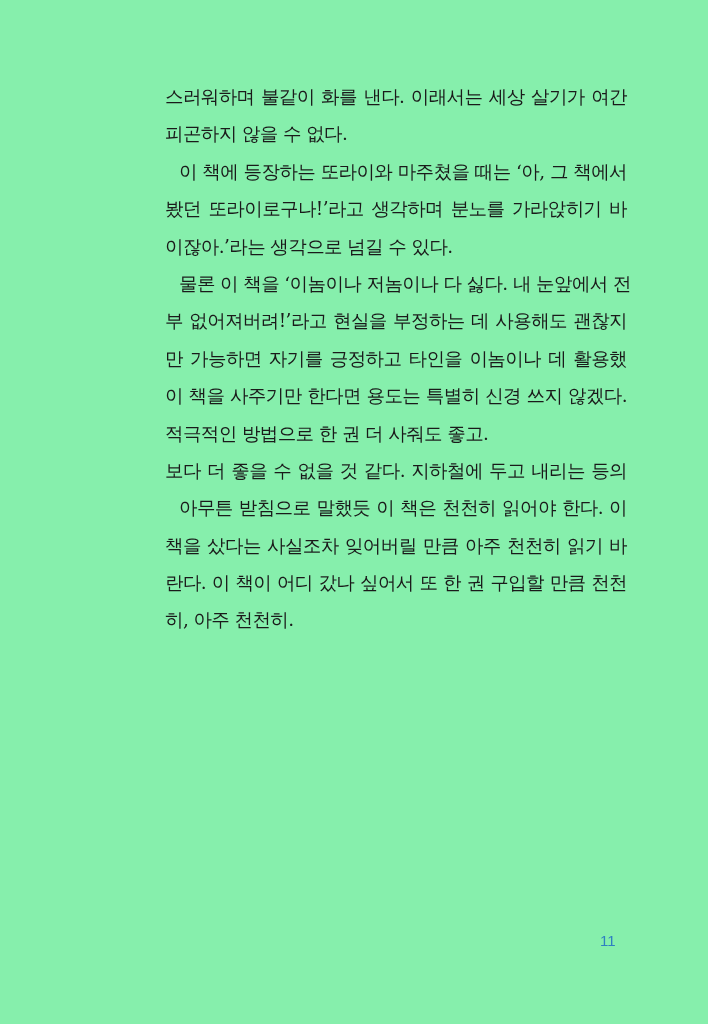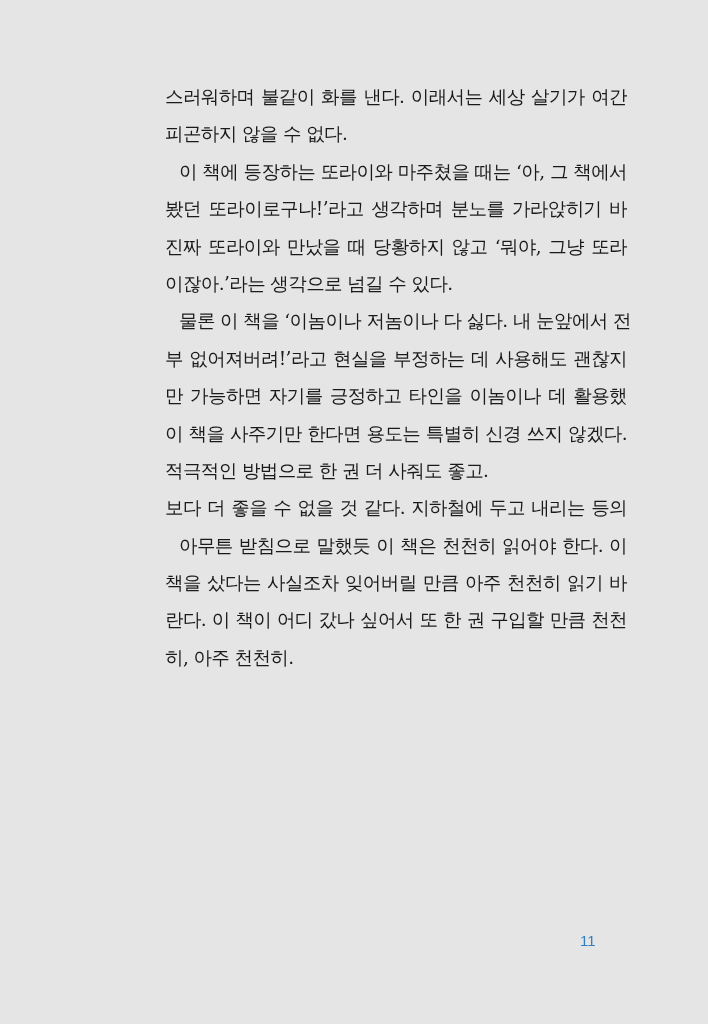--- a/index.html
+++ b/index.html
@@ -1,18 +1,18 @@
 <!DOCTYPE html>
 <html><head>
 <meta charset="utf-8">
 <style>
   html, body { margin: 0; padding: 0; background: #ffffff; }
   body { width: 708px; height: 1024px; position: relative; overflow: hidden; }
   .page {
-    position: absolute; left: 0; top: 0; width: 708px; height: 1024px; background: #e5e5e5;
+    position: absolute; left: 0; top: 0; width: 708px; height: 1024px; background: #86efac;
   }
   .text-block {
     position: absolute;
     left: 165px;
     top: 78px;
     width: 462px;
     font-family: "DejaVu Serif", "Liberation Serif", serif;
     font-size: 18.5px;
     line-height: 37.4px;
     color: #1a1a1a;
@@ -22,42 +22,41 @@
     display: block;
     white-space: nowrap;
     text-align: justify;
     text-align-last: justify;
     height: 37.4px;
   }
   .line.last { text-align-last: left; }
   .line.indent { padding-left: 14px; }
   .page-number {
     position: absolute;
-    left: 580px;
+    left: 600px;
     top: 932px;
     font-family: "Liberation Sans", "DejaVu Sans", sans-serif;
     font-size: 15px;
     color: #2f7fc1;
   }
 </style>
 </head>
 <body>
 
 <div class="page">
   <div class="text-block">
 
     <div>
       <span class="line">스러워하며 불같이 화를 낸다. 이래서는 세상 살기가 여간</span>
       <span class="line last">피곤하지 않을 수 없다.</span>
     </div>
 
     <div>
       <span class="line indent">이 책에 등장하는 또라이와 마주쳤을 때는 ‘아, 그 책에서</span>
       <span class="line">봤던 또라이로구나!’라고 생각하며 분노를 가라앉히기 바</span>
-      <span class="line">진짜 또라이와 만났을 때 당황하지 않고 ‘뭐야, 그냥 또라</span>
       <span class="line last">이잖아.’라는 생각으로 넘길 수 있다.</span>
     </div>
 
     <div>
       <span class="line indent">물론 이 책을 ‘이놈이나 저놈이나 다 싫다. 내 눈앞에서 전</span>
       <span class="line">부 없어져버려!’라고 현실을 부정하는 데 사용해도 괜찮지</span>
       <span class="line">만 가능하면 자기를 긍정하고 타인을 이놈이나 데 활용했</span>
       <span class="line">이 책을 사주기만 한다면 용도는 특별히 신경 쓰지 않겠다.</span>
       <span class="line last">적극적인 방법으로 한 권 더 사줘도 좋고.</span>
       <span class="line">보다 더 좋을 수 없을 것 같다. 지하철에 두고 내리는 등의</span>

